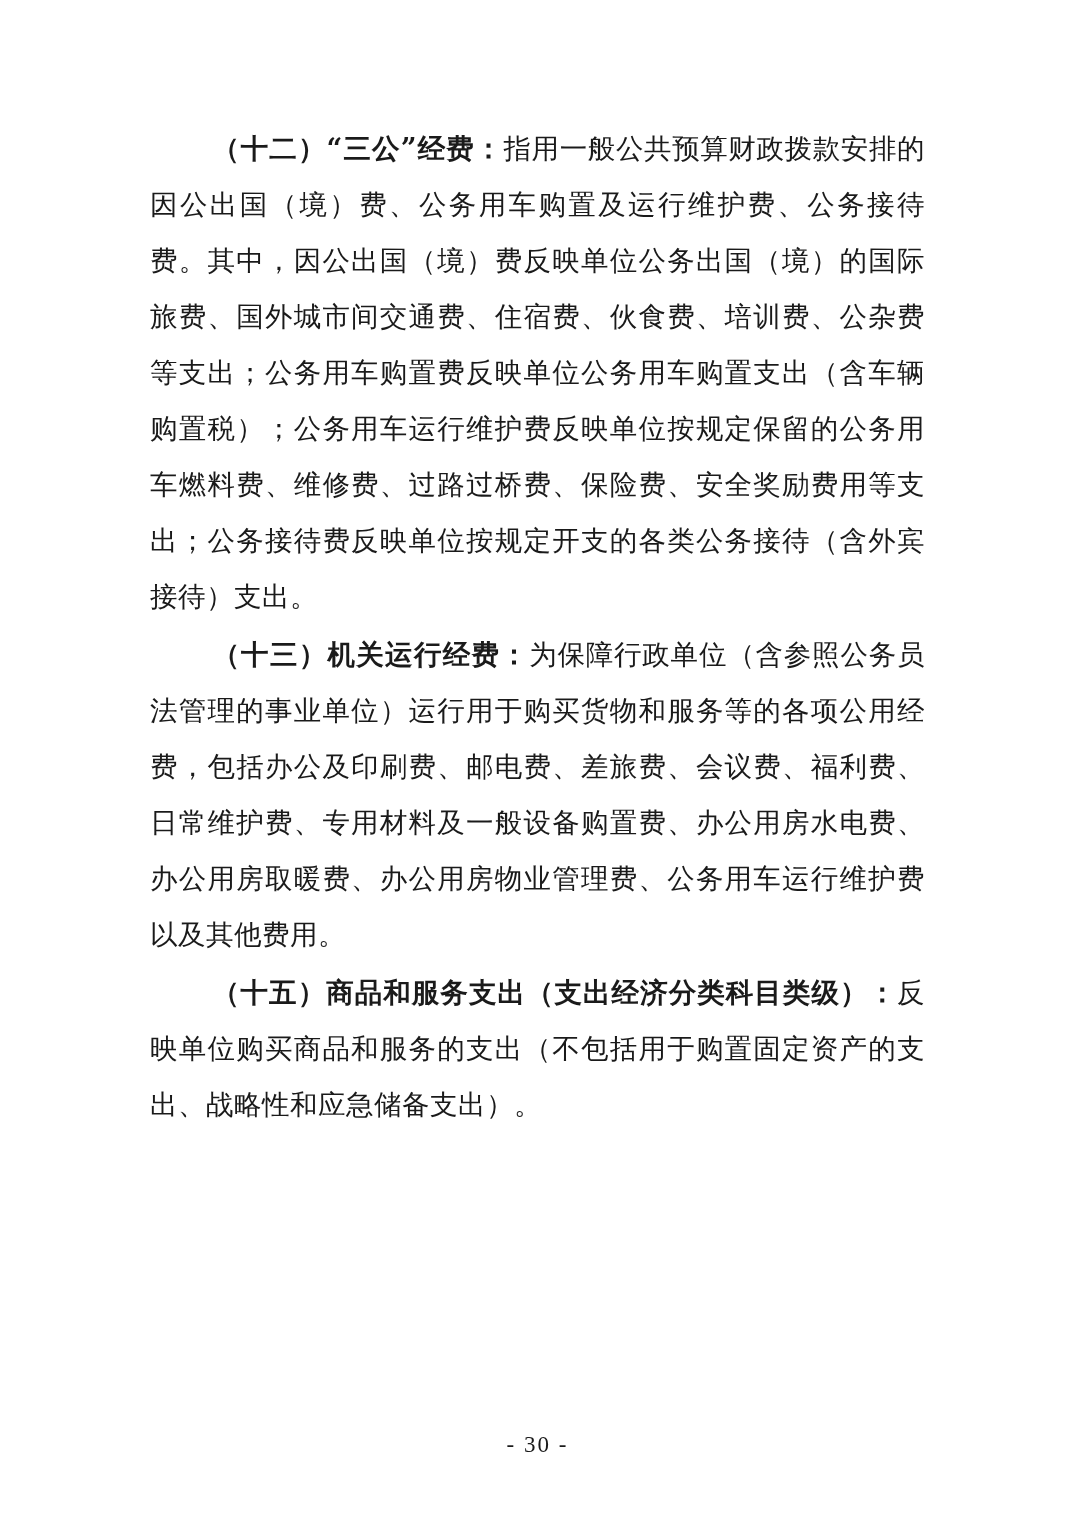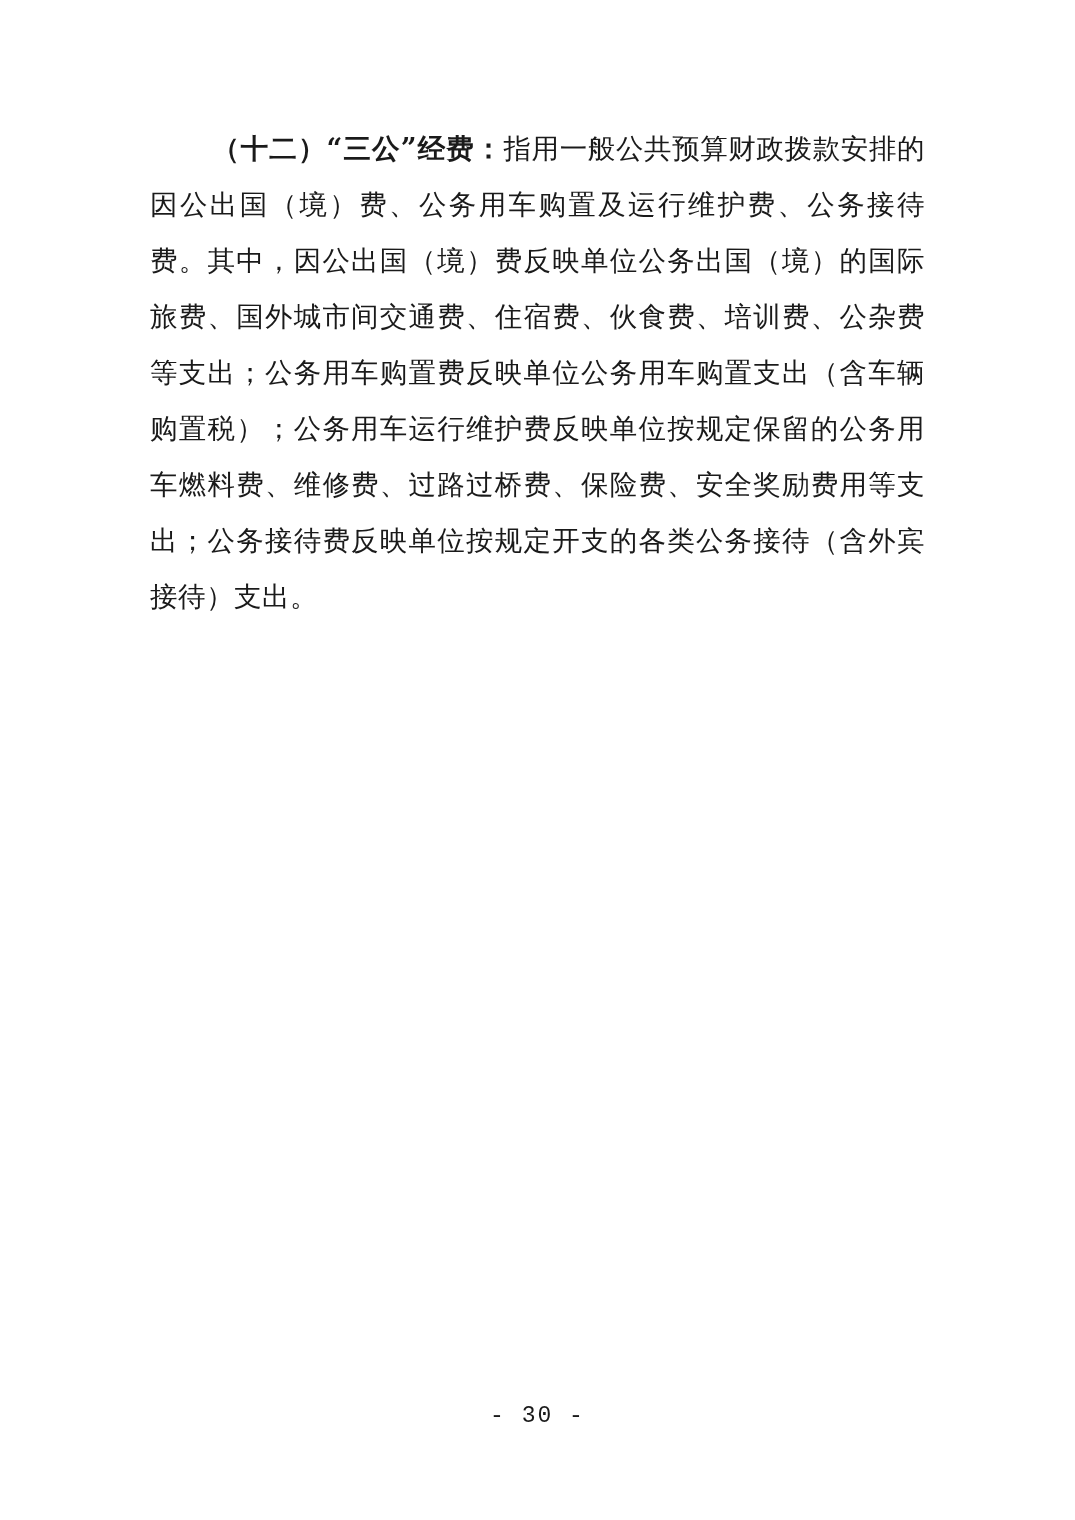--- a/index.html
+++ b/index.html
@@ -39,38 +39,44 @@
     letter-spacing: 1px;
   }
   .indent-spacer {
     display: inline-block;
     width: 62px;
   }
   .page-number {
     position: absolute;
     left: 0;
     right: 0;
-    bottom: 91px;
+    bottom: 62px;
     text-align: center;
     font-size: 23px;
-    font-family: Liberation Mono, monospace;
+    font-family: Liberation Serif, serif;
     letter-spacing: 2px;
     color: #1a1a1a;
   }
 </style>
 </head>
 <body>
 
 <div class="page">
   <div class="doc-body">
 
     <p class="para">
       <span class="indent-spacer"></span><span class="lead">（十二）“三公”经费</span><span class="lead">：</span><span>指用一般公共预算财政拨款安排的因公出国（境）费、公务用车购置及运行维护费、公务接待费。其中，因公出国（境）费反映单位公务出国（境）的国际旅费、国外城市间交通费、住宿费、伙食费、培训费、公杂费等支出；公务用车购置费反映单位公务用车购置支出（含车辆购置税）；公务用车运行维护费反映单位按规定保留的公务用车燃料费、维修费、过路过桥费、保险费、安全奖励费用等支出；公务接待费反映单位按规定开支的各类公务接待（含外宾接待）支出。</span>
     </p>
 
+    <p class="para">
+      <span class="indent-spacer"></span><span class="lead">（十三）机关运行经费</span><span class="lead">：</span><span>为保障行政单位（含参照公务员法管理的事业单位）运行用于购买货物和服务等的各项公用经费，包括办公及印刷费、邮电费、差旅费、会议费、福利费、日常维护费、专用材料及一般设备购置费、办公用房水电费、办公用房取暖费、办公用房物业管理费、公务用车运行维护费以及其他费用。</span>
+    </p>
 
 
+    <p class="para">
+      <span class="indent-spacer"></span><span class="lead">（十五）商品和服务支出（支出经济分类科目类级）</span><span class="lead">：</span><span>反映单位购买商品和服务的支出（不包括用于购置固定资产的支出、战略性和应急储备支出）。</span>
+    </p>
 
 
   </div>
 
   <div class="page-number">- 30 -</div>
 </div>
 
 </body></html>

